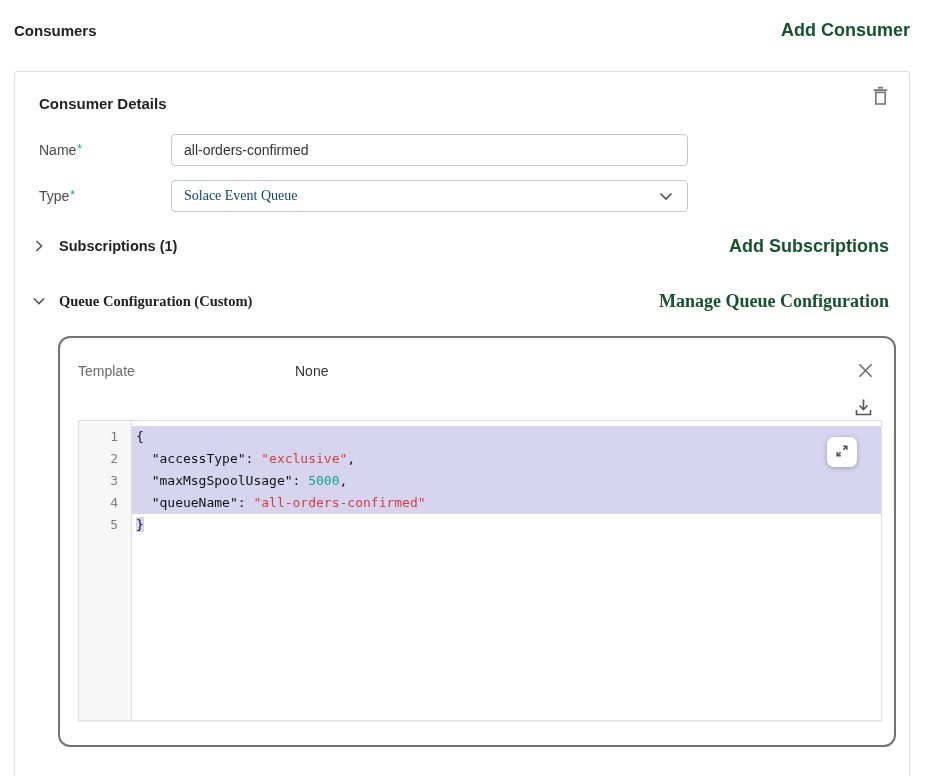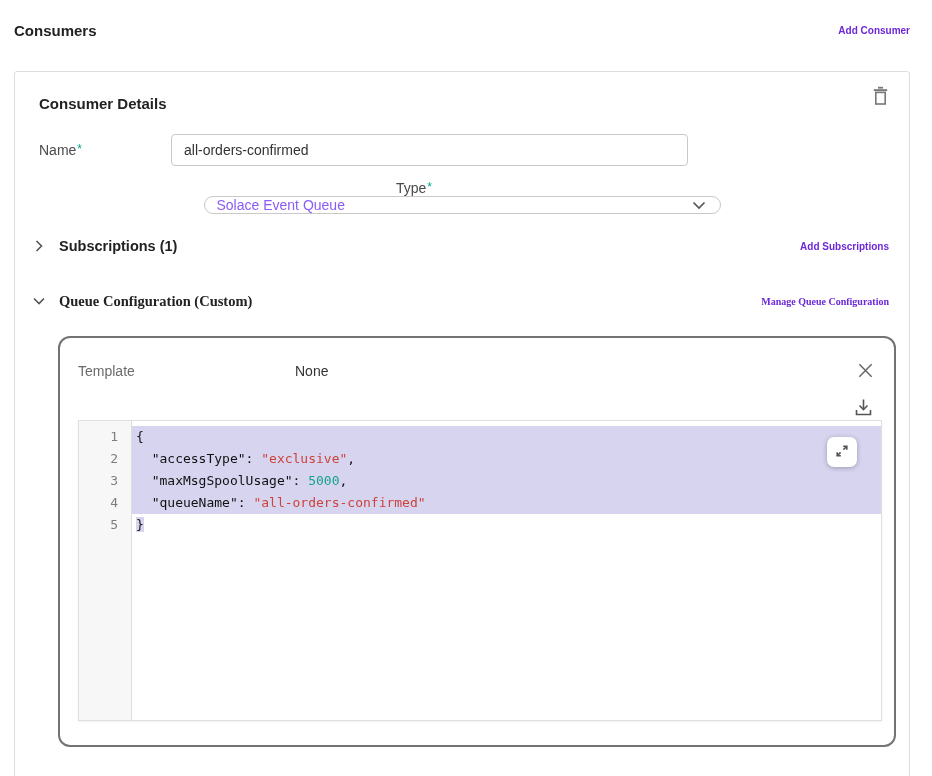--- a/index.html
+++ b/index.html
@@ -3,38 +3,38 @@
 <meta charset="utf-8">
 <style>
   * { box-sizing: border-box; margin: 0; padding: 0; }
   html,body { width: 932px; height: 776px; background:#fff; }
   body { font-family: "Liberation Sans", sans-serif; color:#222; }
 
   .page { padding: 21px 22px 0 14px; }
 
   .top-row { display:flex; justify-content:space-between; align-items:center; height:18px; }
   .page-title { font-size:15px; font-weight:700; color:#222; }
-  .teal-link { font-size:10px; font-weight:700; color:#6d28d9; cursor:pointer; }
+  .teal-link { font-size:18px; font-weight:700; color:#14532d; cursor:pointer; }
 
   .card { margin-top:32px; height:729px; border:1px solid #ddd; border-radius:3px; background:#fff; }
 
   .card-head { display:flex; justify-content:space-between; align-items:flex-start; padding:12px 18px 0 24px; }
   .card-title { font-size:15px; font-weight:700; color:#222; margin-top:11px; }
   .icon-btn { background:none; border:none; cursor:pointer; padding:2px; line-height:0; }
 
   .form-row { display:flex; align-items:center; margin:0 24px; height:32px; }
   .form-row.first { margin-top:22px; }
-  .form-row + .form-row { margin-top:14px;flex-direction:column; }
+  .form-row + .form-row { margin-top:14px; }
   .field-label { width:132px; font-size:14px; color:#4a4a4a; }
   .req { color:#00ab8e; font-size:12px; vertical-align:top; margin-left:1px; }
   .text-input { width:517px; height:32px; border:1px solid #c9c9c9; border-radius:4px;
                 padding:0 12px; font-size:14px; color:#333; font-family:Liberation Sans, sans-serif; outline:none; }
-  .select { width:517px; height:32px; border:1px solid #c9c9c9; border-radius:11px;
+  .select { width:517px; height:32px; border:1px solid #c9c9c9; border-radius:4px;
             display:flex; align-items:center; justify-content:space-between;
-            padding:0 14px 0 12px; font-size:14px; color:#8b5cf6; cursor:pointer; }
+            padding:0 14px 0 12px; font-size:14px; color:#0c4a6e; cursor:pointer;font-family:Liberation Serif, serif; }
 
   .section-row { display:flex; align-items:center; margin:0 20px 0 17px; height:22px; }
   .section-row.subs { margin-top:23px; }
   .section-row.queue { margin-top:33px;font-family:Liberation Serif, serif; }
   .section-toggle { display:flex; align-items:center; cursor:pointer; flex:1; }
   .section-chevron { width:14px; height:14px; margin-right:13px; line-height:0; }
   .section-title { font-size:14.5px; font-weight:700; color:#222; }
 
   .panel { margin:24px 13px 0 43px; height:411px; border:2px solid #737373; border-radius:12px; }
   .tpl-row { display:flex; align-items:center; padding:22px 18px 0 18px; }

